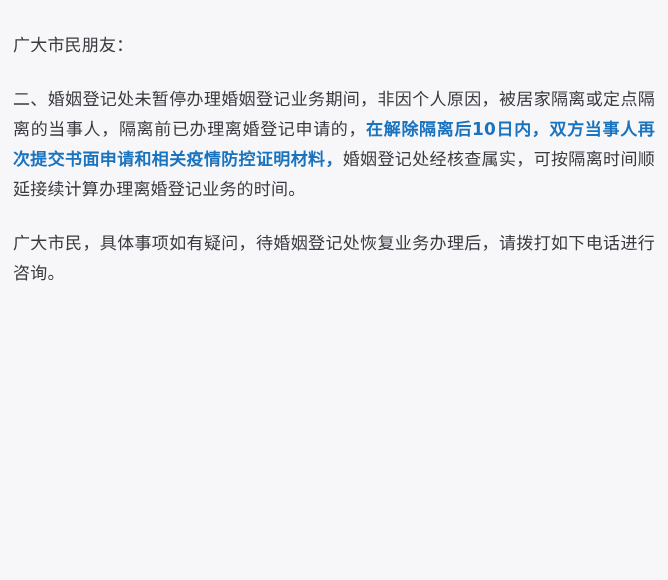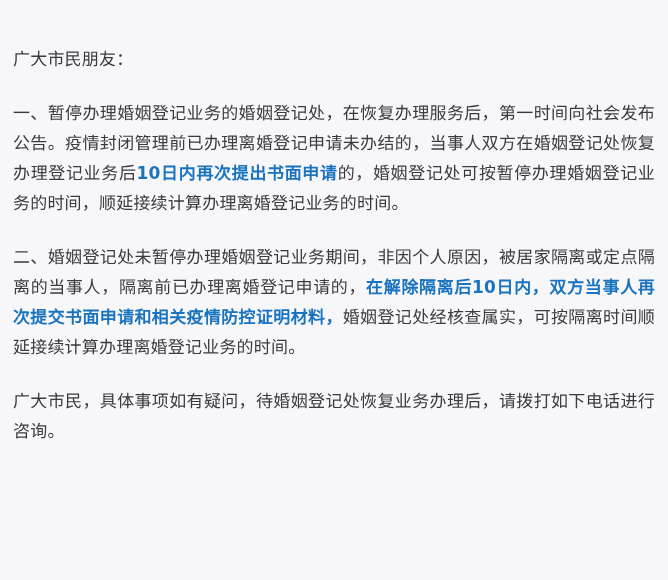--- a/index.html
+++ b/index.html
@@ -12,21 +12,21 @@
   body{
     width:668px;
     height:580px;
     background:var(--bg);
     font-family:"DejaVu Sans","Liberation Sans",sans-serif;
     overflow:hidden;
   }
   .page{
     width:668px;
     height:580px;
-    padding:44px 13px 0 13px;
+    padding:30px 13px 0 13px;
   }
   .para{
     margin:0 0 24px 0;
     font-size:17px;
     line-height:30px;
     color:var(--text);
     text-align:justify;
     letter-spacing:0.2px;
   }
   .para:last-child{margin-bottom:16px;}
@@ -35,18 +35,17 @@
     font-weight:bold;
   }
 </style>
 </head>
 <body>
 
 <div class="page">
   <p class="para"><span>广大市民朋友：</span></p>
 
 
-  <p class="para"><span>一、暂停办理婚姻登记业务的婚姻登记处，在恢复办理服务后，第一时间向社会发布公告。疫情封闭管理前已办理离婚登记申请未办结的，当事人双方在婚姻登记处恢复办理登记业务后</span><span class="hl">10日内再次提出书面申请</span><span>的，婚姻登记处可按暂停办理婚姻登记业务的时间，顺延接续计算办理离婚登记业务的时间。</span></p>
 
   <p class="para"><span>二、婚姻登记处未暂停办理婚姻登记业务期间，非因个人原因，被居家隔离或定点隔离的当事人，隔离前已办理离婚登记申请的，</span><span class="hl">在解除隔离后10日内，双方当事人再次提交书面申请和相关疫情防控证明材料，</span><span>婚姻登记处经核查属实，可按隔离时间顺延接续计算办理离婚登记业务的时间。</span></p>
 
   <p class="para"><span>广大市民，具体事项如有疑问，待婚姻登记处恢复业务办理后，请拨打如下电话进行咨询。</span></p>
 </div>
 
 </body></html>

